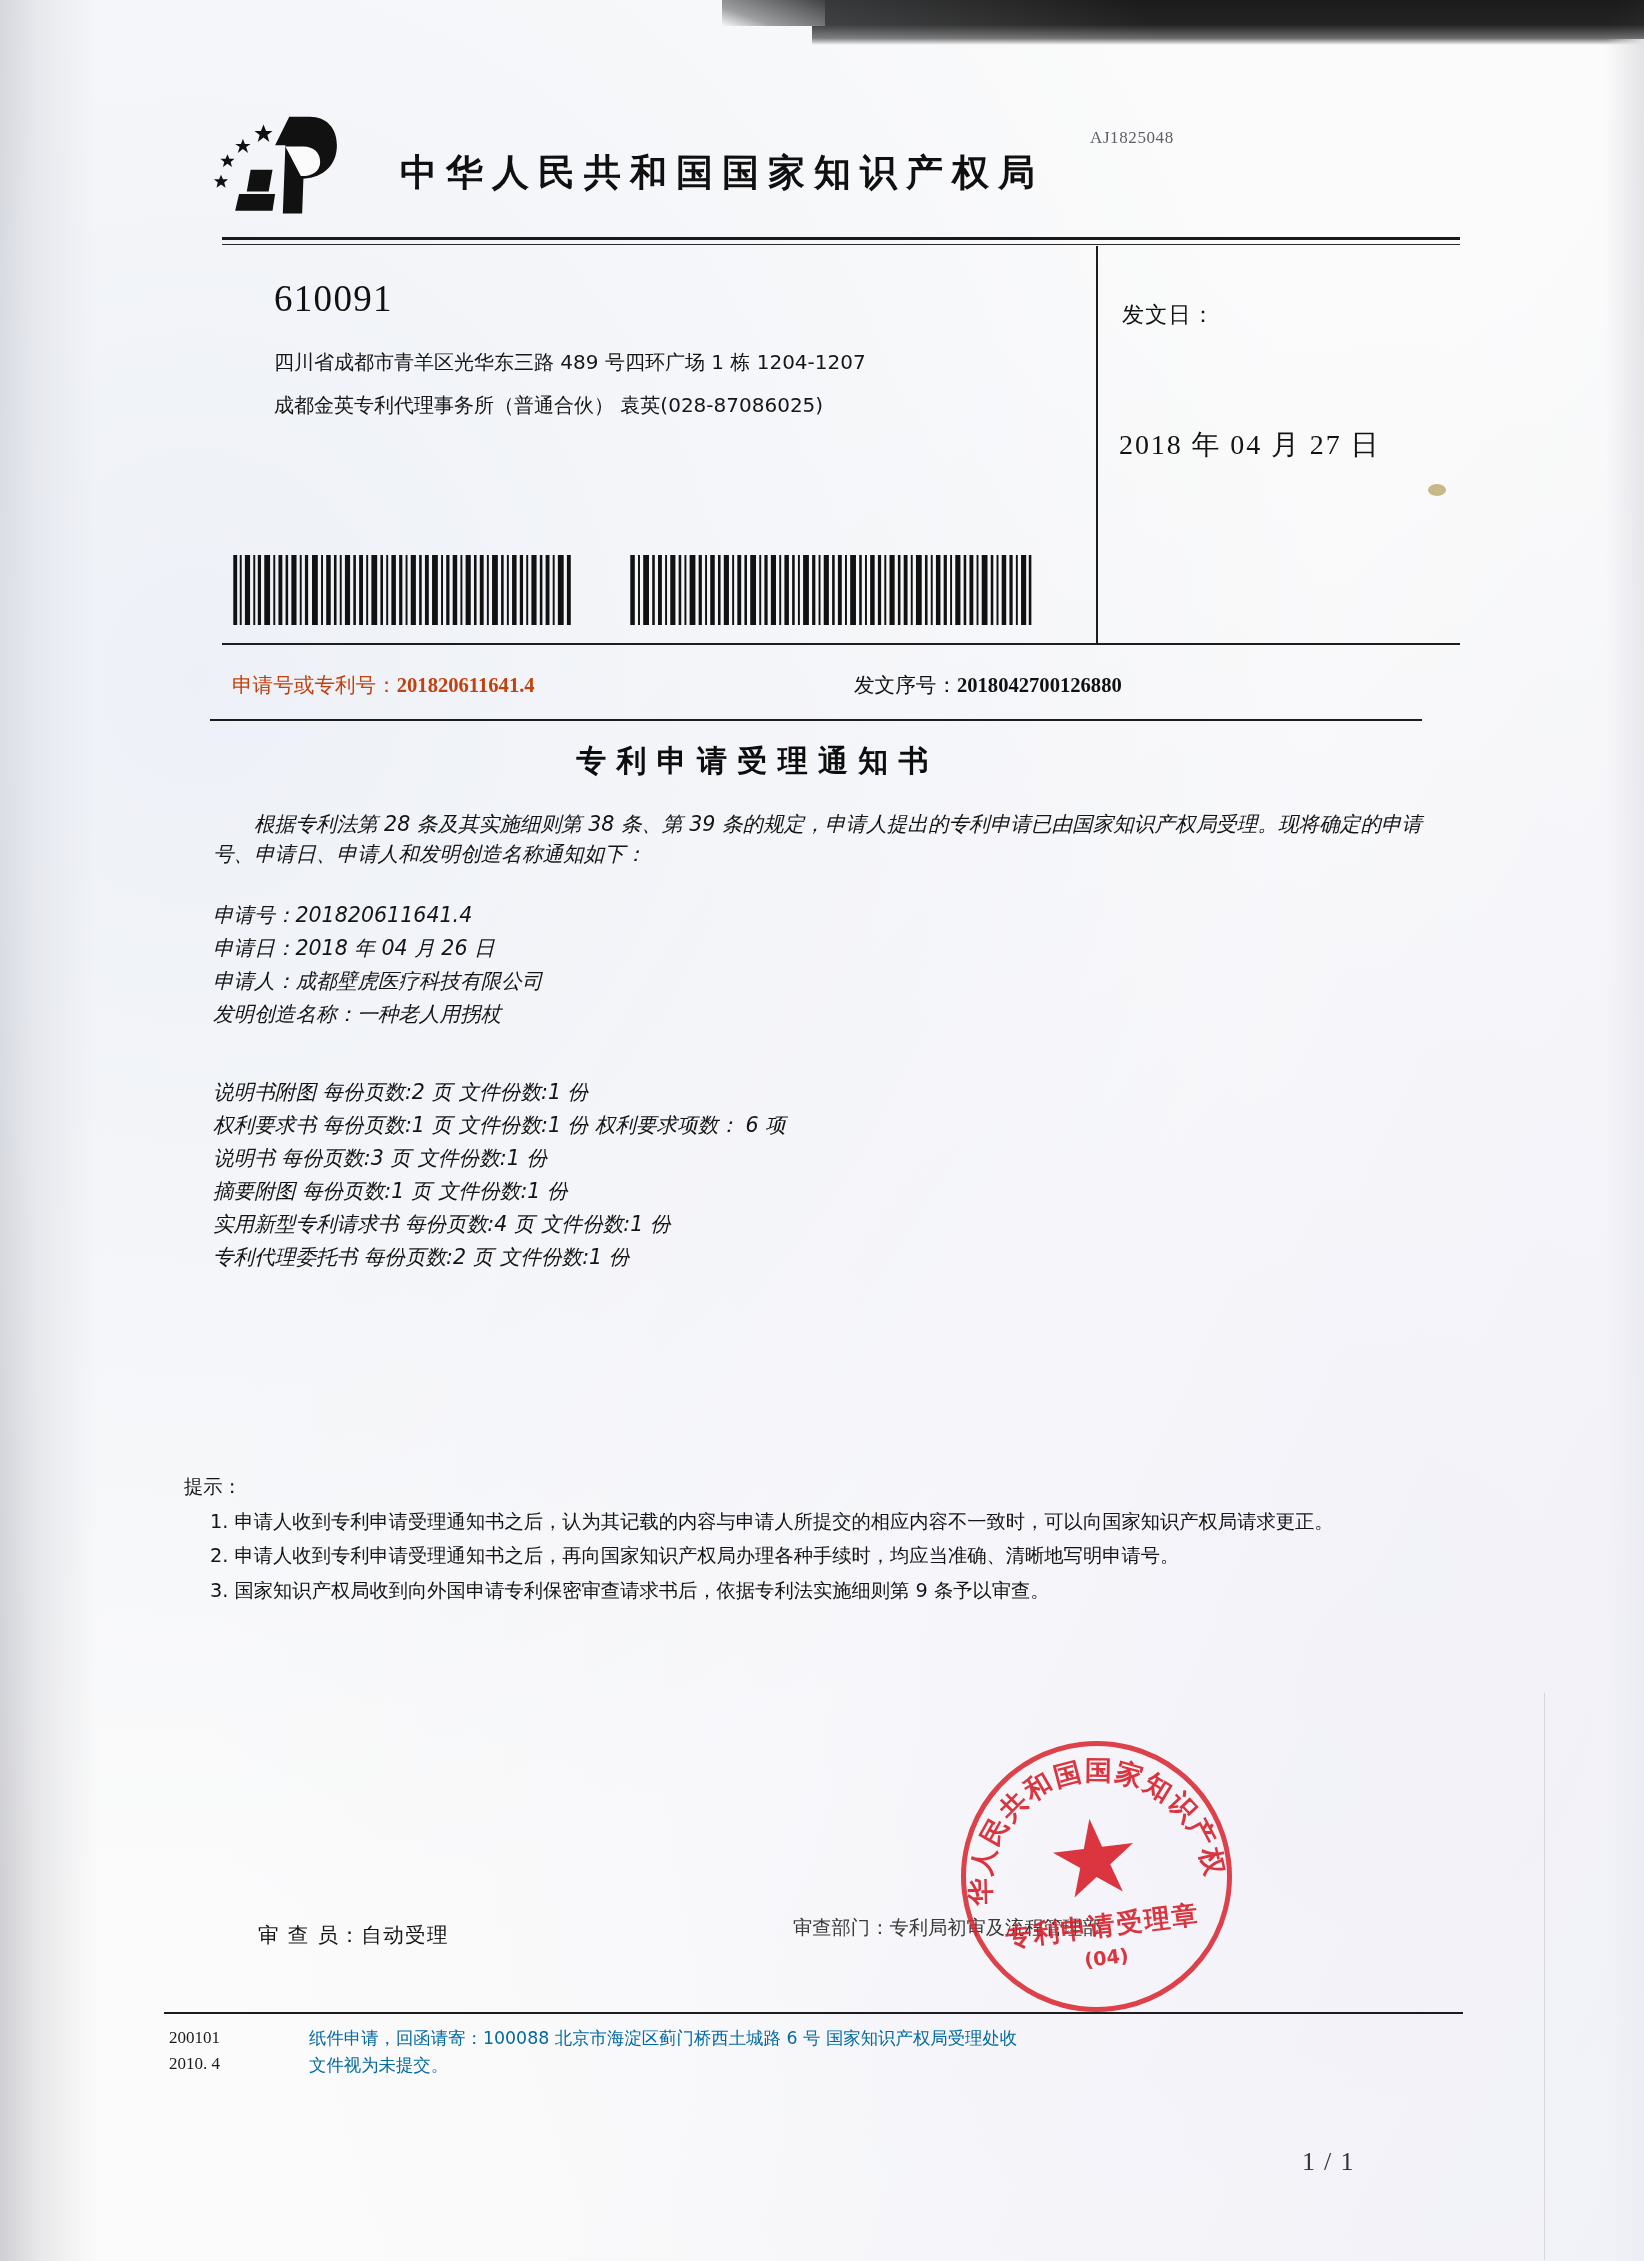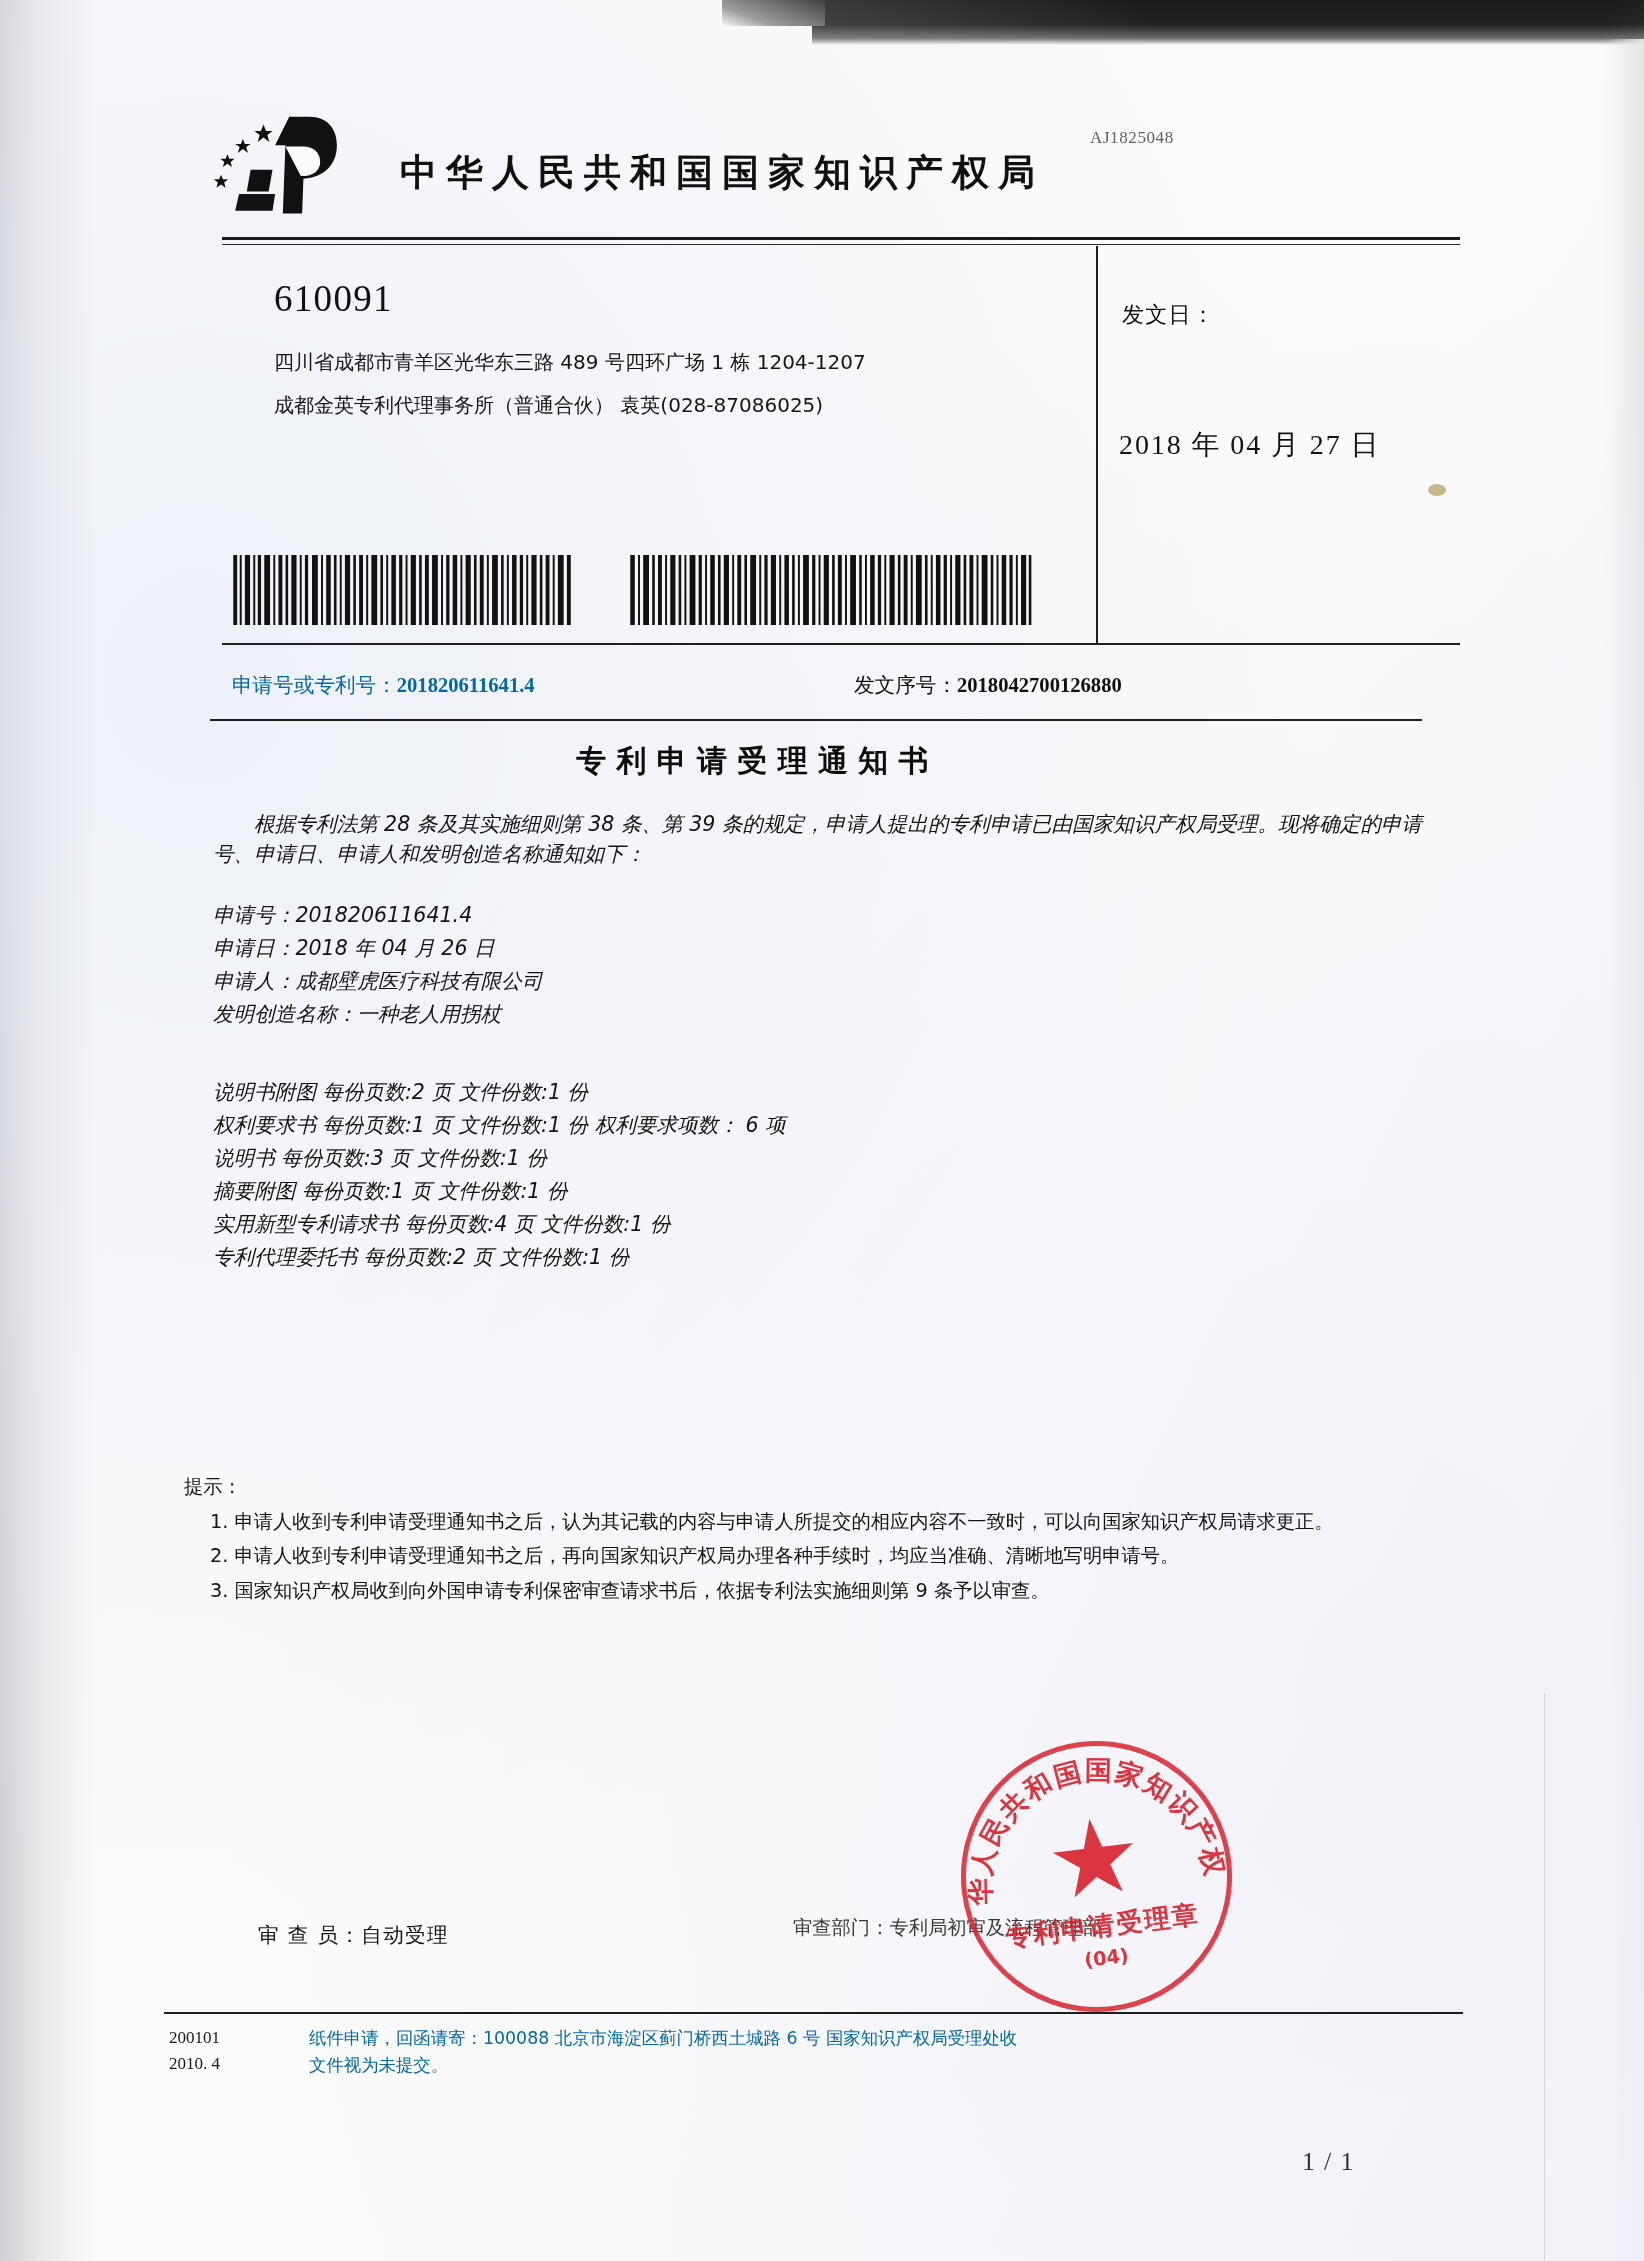--- a/index.html
+++ b/index.html
@@ -148,21 +148,21 @@
   .rule-second {
     position: absolute;
     left: 222px; top: 643px;
     width: 1238px; height: 1.9px;
     background: #1d1d1d;
   }
   .appno {
     position: absolute;
     left: 232px; top: 671px;
     font-size: 20.6px;
-    color: #0369a1;
+    color: #c2410c;
     white-space: nowrap;
   }
   .appno b { font-family: "Liberation Serif", serif; }
   .serialno {
     position: absolute;
     left: 854px; top: 671px;
     font-size: 20.6px;
     color: #111;
     white-space: nowrap;
   }

